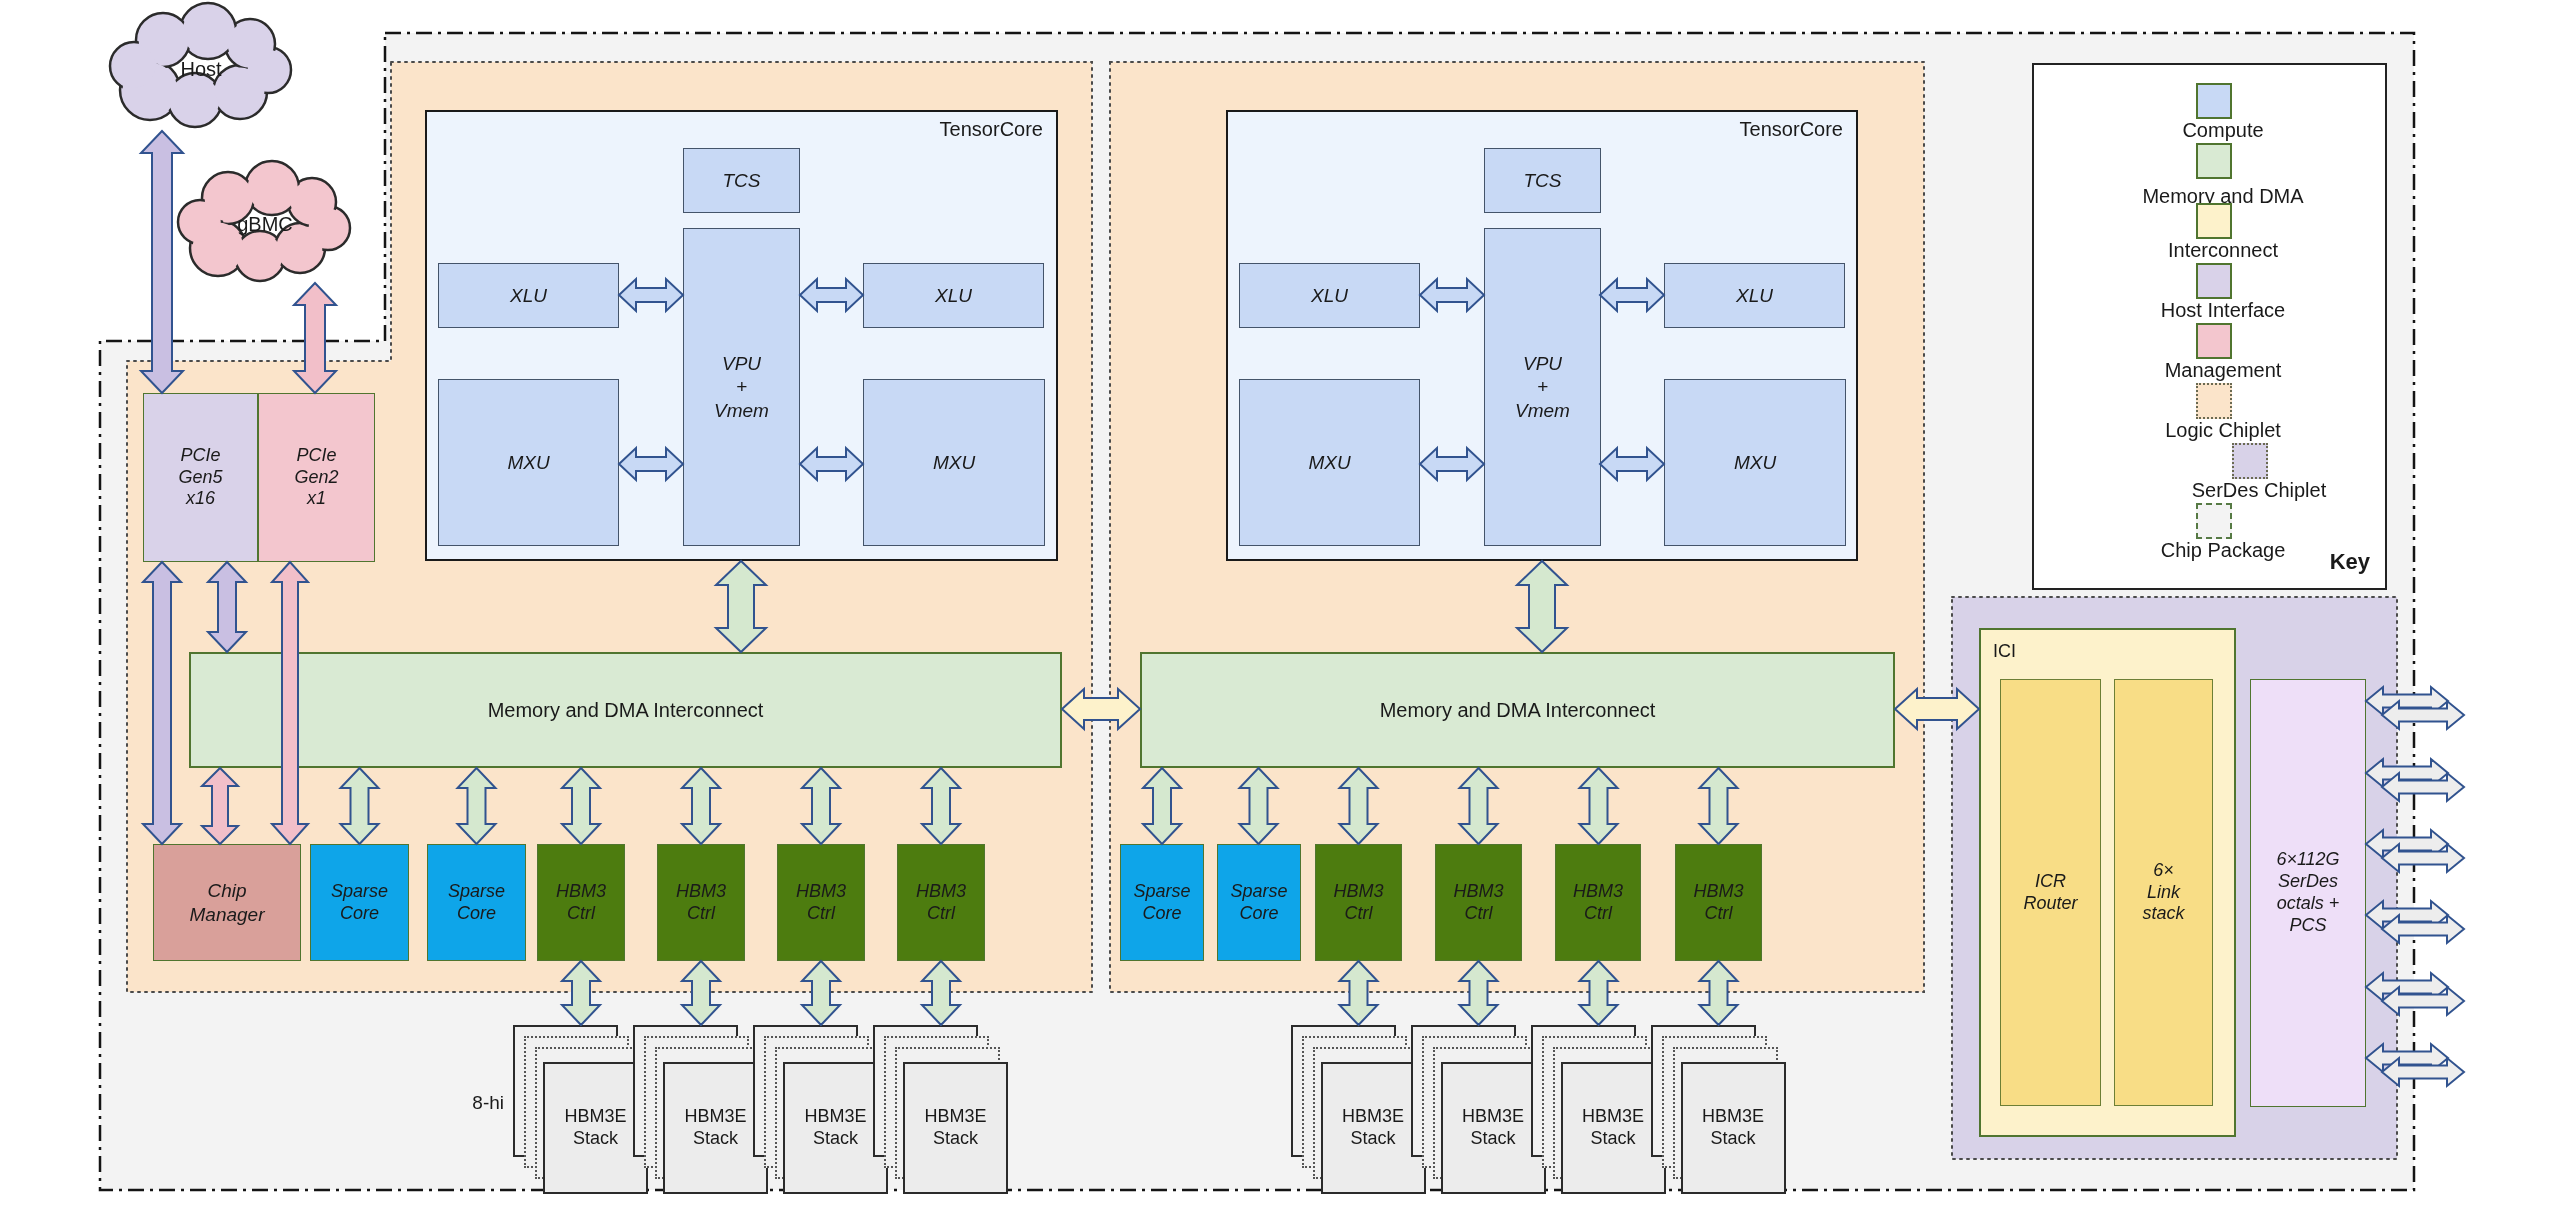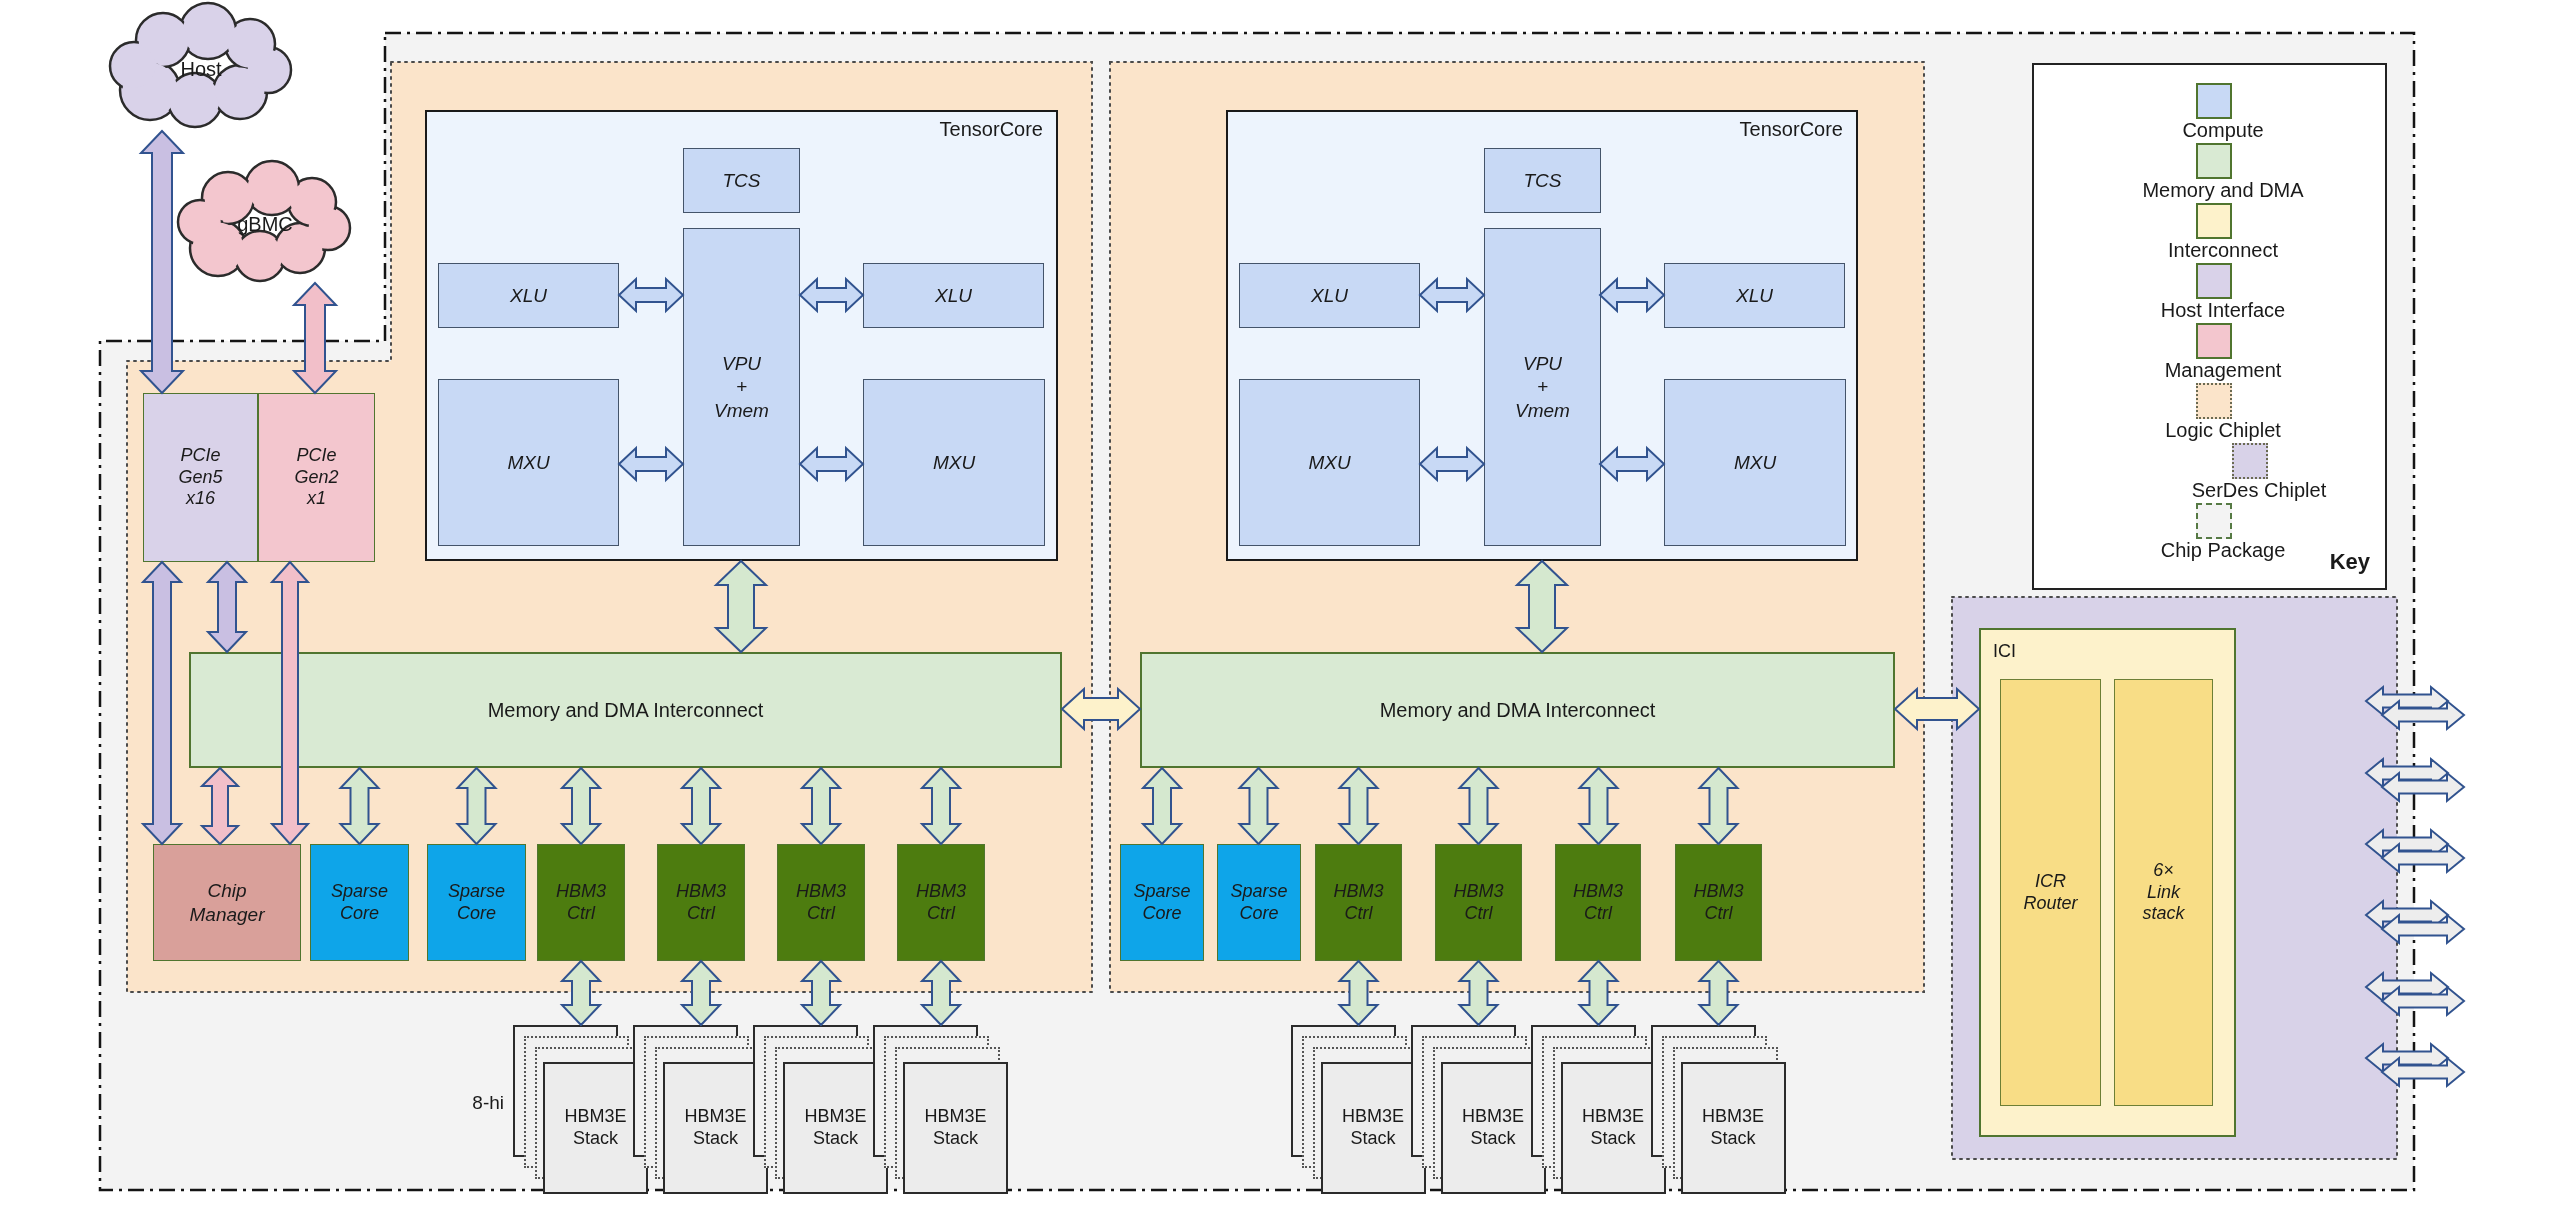--- a/index.html
+++ b/index.html
@@ -174,27 +174,31 @@
     </div>
   <div class="plain-label" style="left:440px;top:1092px;width:64px;text-align:right;font-size:19px;">8-hi</div>
 
   <div class="ici-box" style="left:1979px;top:628px;width:257px;height:509px;"></div>
   <div class="plain-label" style="left:1993px;top:641px;width:60px;">ICI</div>
   <div class="box ici-inner" style="left:2000px;top:679px;width:101px;height:427px;">ICR
 Router</div>
   <div class="box ici-inner" style="left:2114px;top:679px;width:99px;height:427px;">6×
 Link
 stack</div>
+  <div class="box serdes-box" style="left:2250px;top:679px;width:116px;height:428px;">6×112G
+SerDes
+octals +
+PCS</div>
 
   <div class="key-frame"></div>
   <div class="key-row" style="top:83px;">
     <span class="key-swatch sw-solid" style="background:#c8d9f5;"></span>
     <span class="key-text">Compute</span>
     </div>
-  <div class="key-row" style="top:143px;">
+  <div class="key-row" style="top:143px;gap:6px;">
     <span class="key-swatch sw-solid" style="background:#d9ead3;"></span>
     <span class="key-text">Memory and DMA</span>
     </div>
   <div class="key-row" style="top:203px;">
     <span class="key-swatch sw-solid" style="background:#fdf2cb;"></span>
     <span class="key-text">Interconnect</span>
     </div>
   <div class="key-row" style="top:263px;">
     <span class="key-swatch sw-solid" style="background:#d9d2e9;"></span>
     <span class="key-text">Host Interface</span>

